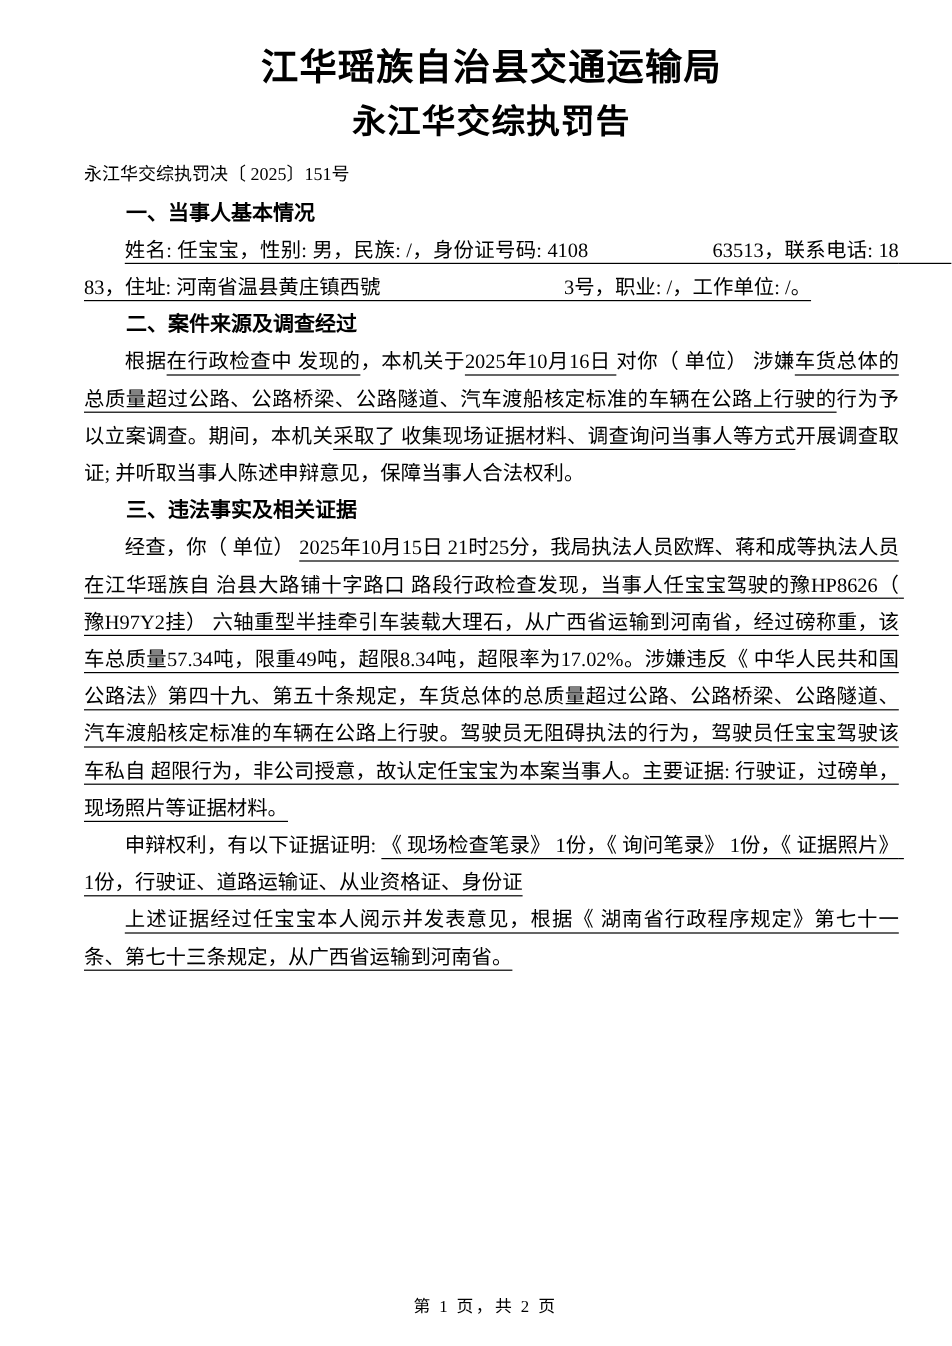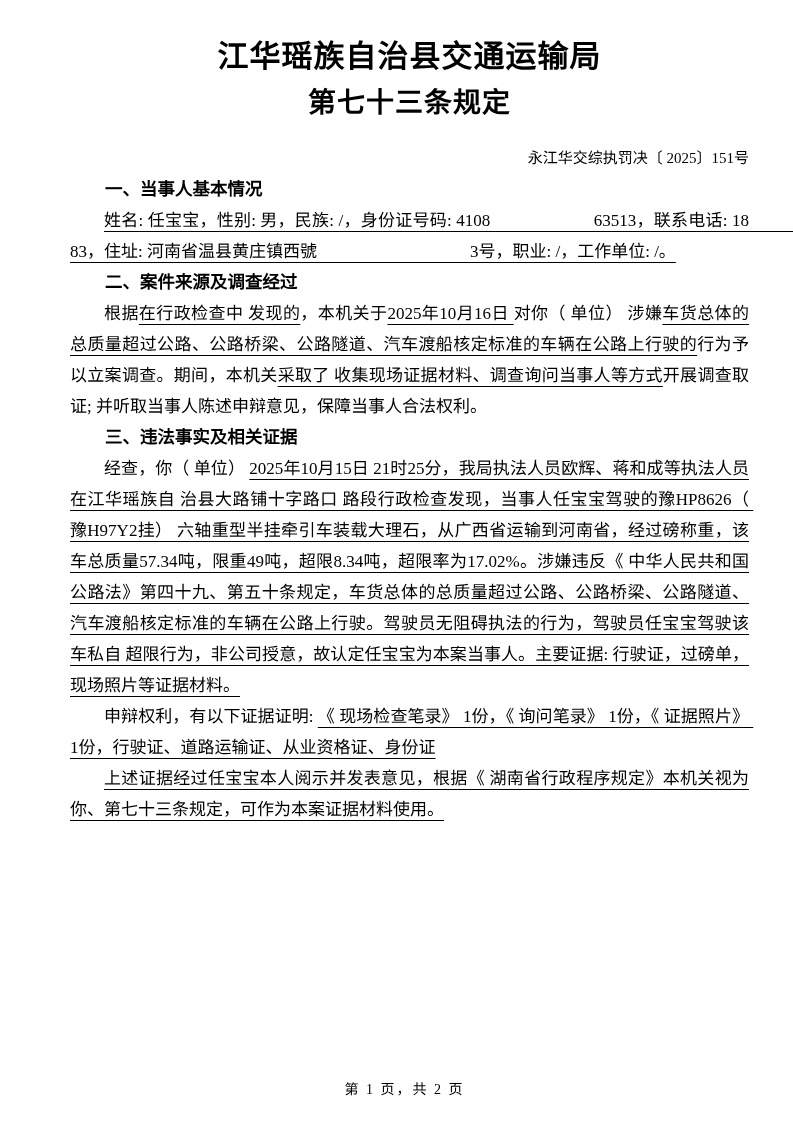--- a/index.html
+++ b/index.html
@@ -23,24 +23,24 @@
     letter-spacing: 1px;
   }
   .title2 {
     text-align: center;
     font-size: 28px;
     font-weight: bold;
     line-height: 46px;
     letter-spacing: 1px;
   }
   .doc-number {
-    text-align: right;
+    text-align: left;
     font-size: 15px;
     line-height: 24px;
-    margin-top: 20px;
+    margin-top: 8px;
   }
   .body {
     margin-top: 4px;
     font-size: 17px;
     line-height: 31px;
     text-align: justify;
   }
   .sec-heading {
     font-weight: bold;
     text-indent: 2em;
@@ -63,26 +63,26 @@
     text-align: center;
     font-size: 14px;
     letter-spacing: 2px;
   }
 </style>
 </head>
 <body>
 
 <div class="page">
   <div class="title1">江华瑶族自治县交通运输局</div>
-  <div class="title2">第七十三条规定</div>
+  <div class="title2">永江华交综执罚告</div>
   <div class="doc-number">永江华交综执罚决〔 2025〕151号</div>
   <div class="body" id="doc-body">
       <div class="sec-heading">一、当事人基本情况</div>
       <p class="para"><span class="u">姓名: 任宝宝，性别: 男，民族: /，身份证号码: 4108　　　　　　63513，联系电话: 18　　　　83，住址: 河南省温县黄庄镇西號　　　　　　　　　3号，职业: /，工作单位: /。</span></p>
       <div class="sec-heading">二、案件来源及调查经过</div>
       <p class="para"><span>根据</span><span class="u">在行政检查中 发现的</span><span>，本机关于</span><span class="u">2025年10月16日 </span><span>对你（ 单位） 涉嫌</span><span class="u">车货总体的总质量超过公路、公路桥梁、公路隧道、汽车渡船核定标准的车辆在公路上行驶的</span><span>行为予以立案调查。期间，本机关</span><span class="u">采取了 收集现场证据材料、调查询问当事人等方式</span><span>开展调查取证; 并听取当事人陈述申辩意见，保障当事人合法权利。</span></p>
       <div class="sec-heading">三、违法事实及相关证据</div>
       <p class="para"><span>经查，你（ 单位） </span><span class="u">2025年10月15日 21时25分，我局执法人员欧辉、蒋和成等执法人员在江华瑶族自 治县大路铺十字路口 路段行政检查发现，当事人任宝宝驾驶的豫HP8626（ 豫H97Y2挂） 六轴重型半挂牵引车装载大理石，从广西省运输到河南省，经过磅称重，该车总质量57.34吨，限重49吨，超限8.34吨，超限率为17.02%。涉嫌违反《 中华人民共和国公路法》第四十九、第五十条规定，车货总体的总质量超过公路、公路桥梁、公路隧道、汽车渡船核定标准的车辆在公路上行驶。驾驶员无阻碍执法的行为，驾驶员任宝宝驾驶该车私自 超限行为，非公司授意，故认定任宝宝为本案当事人。主要证据: 行驶证，过磅单，现场照片等证据材料。</span></p>
       <p class="para"><span>申辩权利，有以下证据证明: </span><span class="u">《 现场检查笔录》 1份，《 询问笔录》 1份，《 证据照片》 1份，行驶证、道路运输证、从业资格证、身份证</span></p>
-      <p class="para"><span class="u">上述证据经过任宝宝本人阅示并发表意见，根据《 湖南省行政程序规定》本机关视为你、第七十三条规定，可作为本案证据材料使用。</span></p>
+      <p class="para"><span class="u">上述证据经过任宝宝本人阅示并发表意见，根据《 湖南省行政程序规定》第七十一条、第七十三条规定，从广西省运输到河南省。</span></p>
     </div>
   <div class="footer">第 1 页，共 2 页</div>
 </div>
 
 </body></html>

